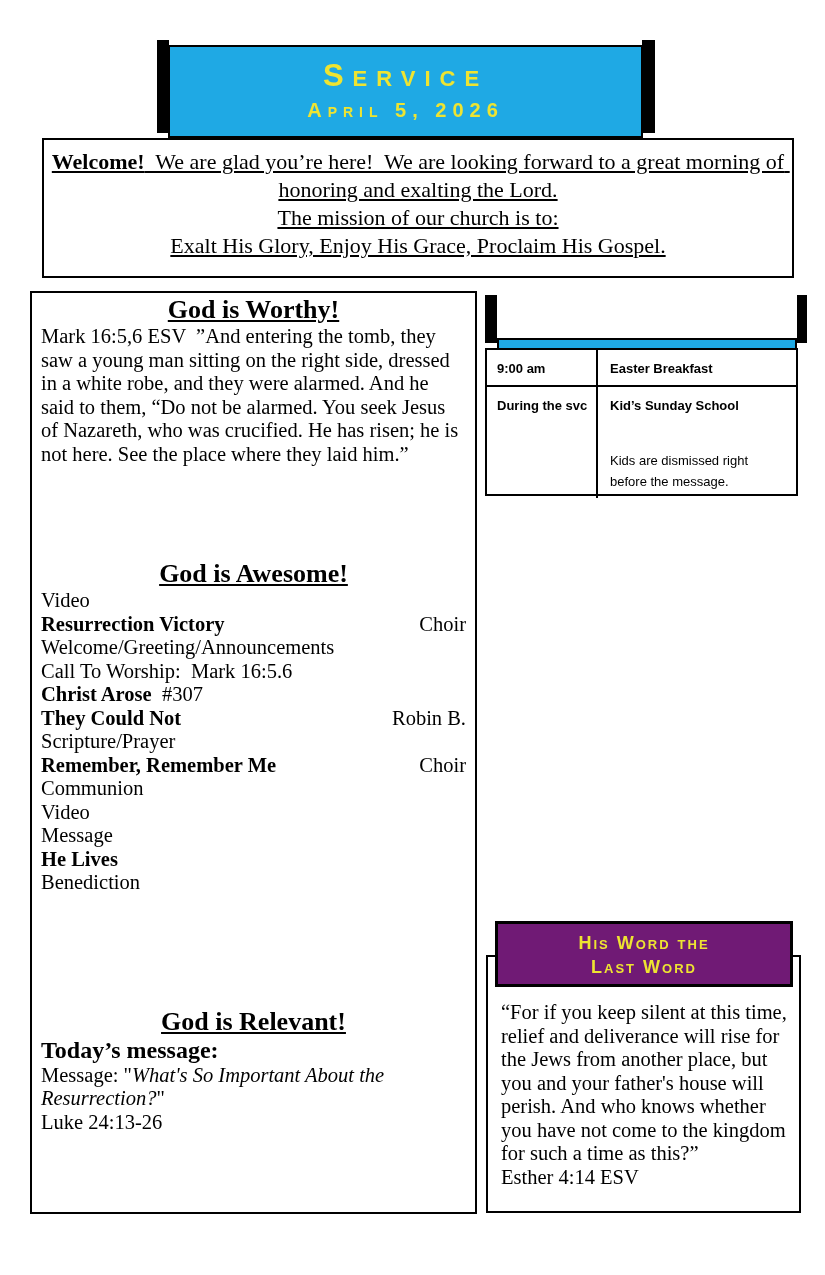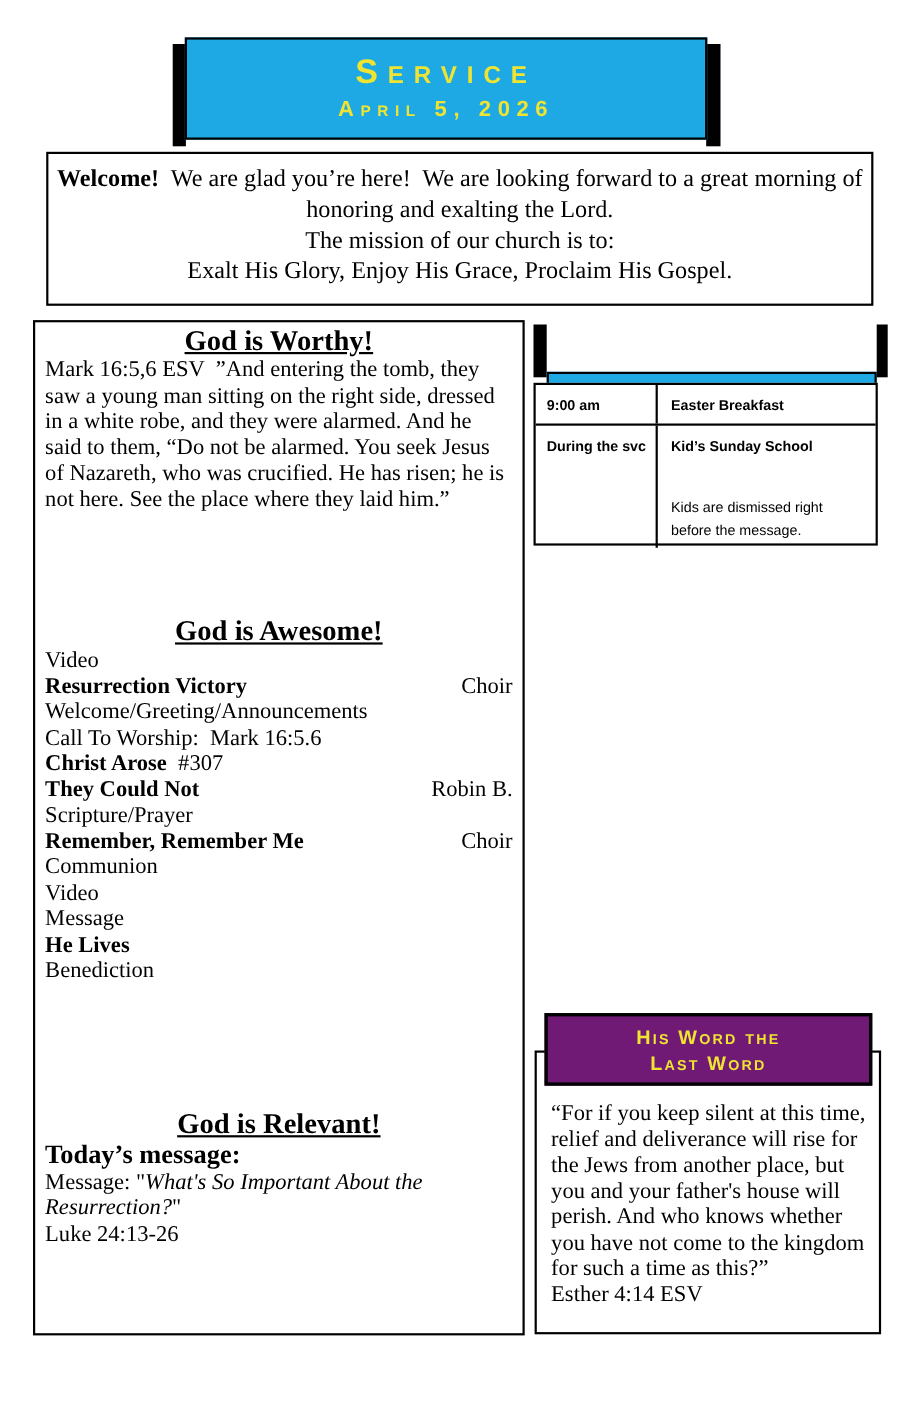--- a/index.html
+++ b/index.html
@@ -3,32 +3,32 @@
 <meta charset="utf-8">
 <style>
   html,body{margin:0;padding:0;background:#ffffff;}
   .page{position:relative;width:825px;height:1275px;background:#fff;overflow:hidden;
         font-family:"Liberation Serif", serif;color:#000;}
 
   
   .banner-bar{position:absolute;background:#000;}
   .bar-left{left:157px;top:40px;width:12px;height:93px;}
   .bar-right{left:642px;top:40px;width:13px;height:93px;}
-  .banner-box{position:absolute;left:168px;top:34px;width:475px;height:93px;
+  .banner-box{position:absolute;left:168px;top:45px;width:475px;height:93px;
       background:#1fa9e4;border:2px solid #000;box-sizing:border-box;text-align:center;}
   .banner-title{margin-top:11px;font-family:"Liberation Sans",sans-serif;font-weight:bold;
       font-variant:small-caps;letter-spacing:9px;font-size:31px;color:#eee431;}
   .banner-date{margin-top:5px;font-family:"Liberation Sans",sans-serif;font-weight:bold;
       font-variant:small-caps;letter-spacing:6px;font-size:20px;color:#eee431;}
 
   
   .welcome-box{position:absolute;left:42px;top:138px;width:752px;height:140px;
       border:2px solid #000;box-sizing:border-box;text-align:center;
       font-size:22px;line-height:28px;padding-top:8px;}
-  .welcome-box p{margin:0;white-space:pre-wrap;}
+  .welcome-box p{margin:0;white-space:pre-wrap;text-decoration:underline;}
 
   
   .left-box{position:absolute;left:30px;top:291px;width:447px;height:923px;
       border:2px solid #000;box-sizing:border-box;padding:2px 9px;font-size:20.5px;}
   .left-box h2{margin:0;text-align:center;font-size:26px;font-weight:bold;
       text-decoration:underline;line-height:30px;}
   .scripture{margin:0;line-height:23.5px;white-space:pre-wrap;}
   .h-awesome{margin-top:93px !important;}
   .subhead{text-align:center;line-height:23.5px;}
   .worship-row{display:flex;line-height:23.5px;}

